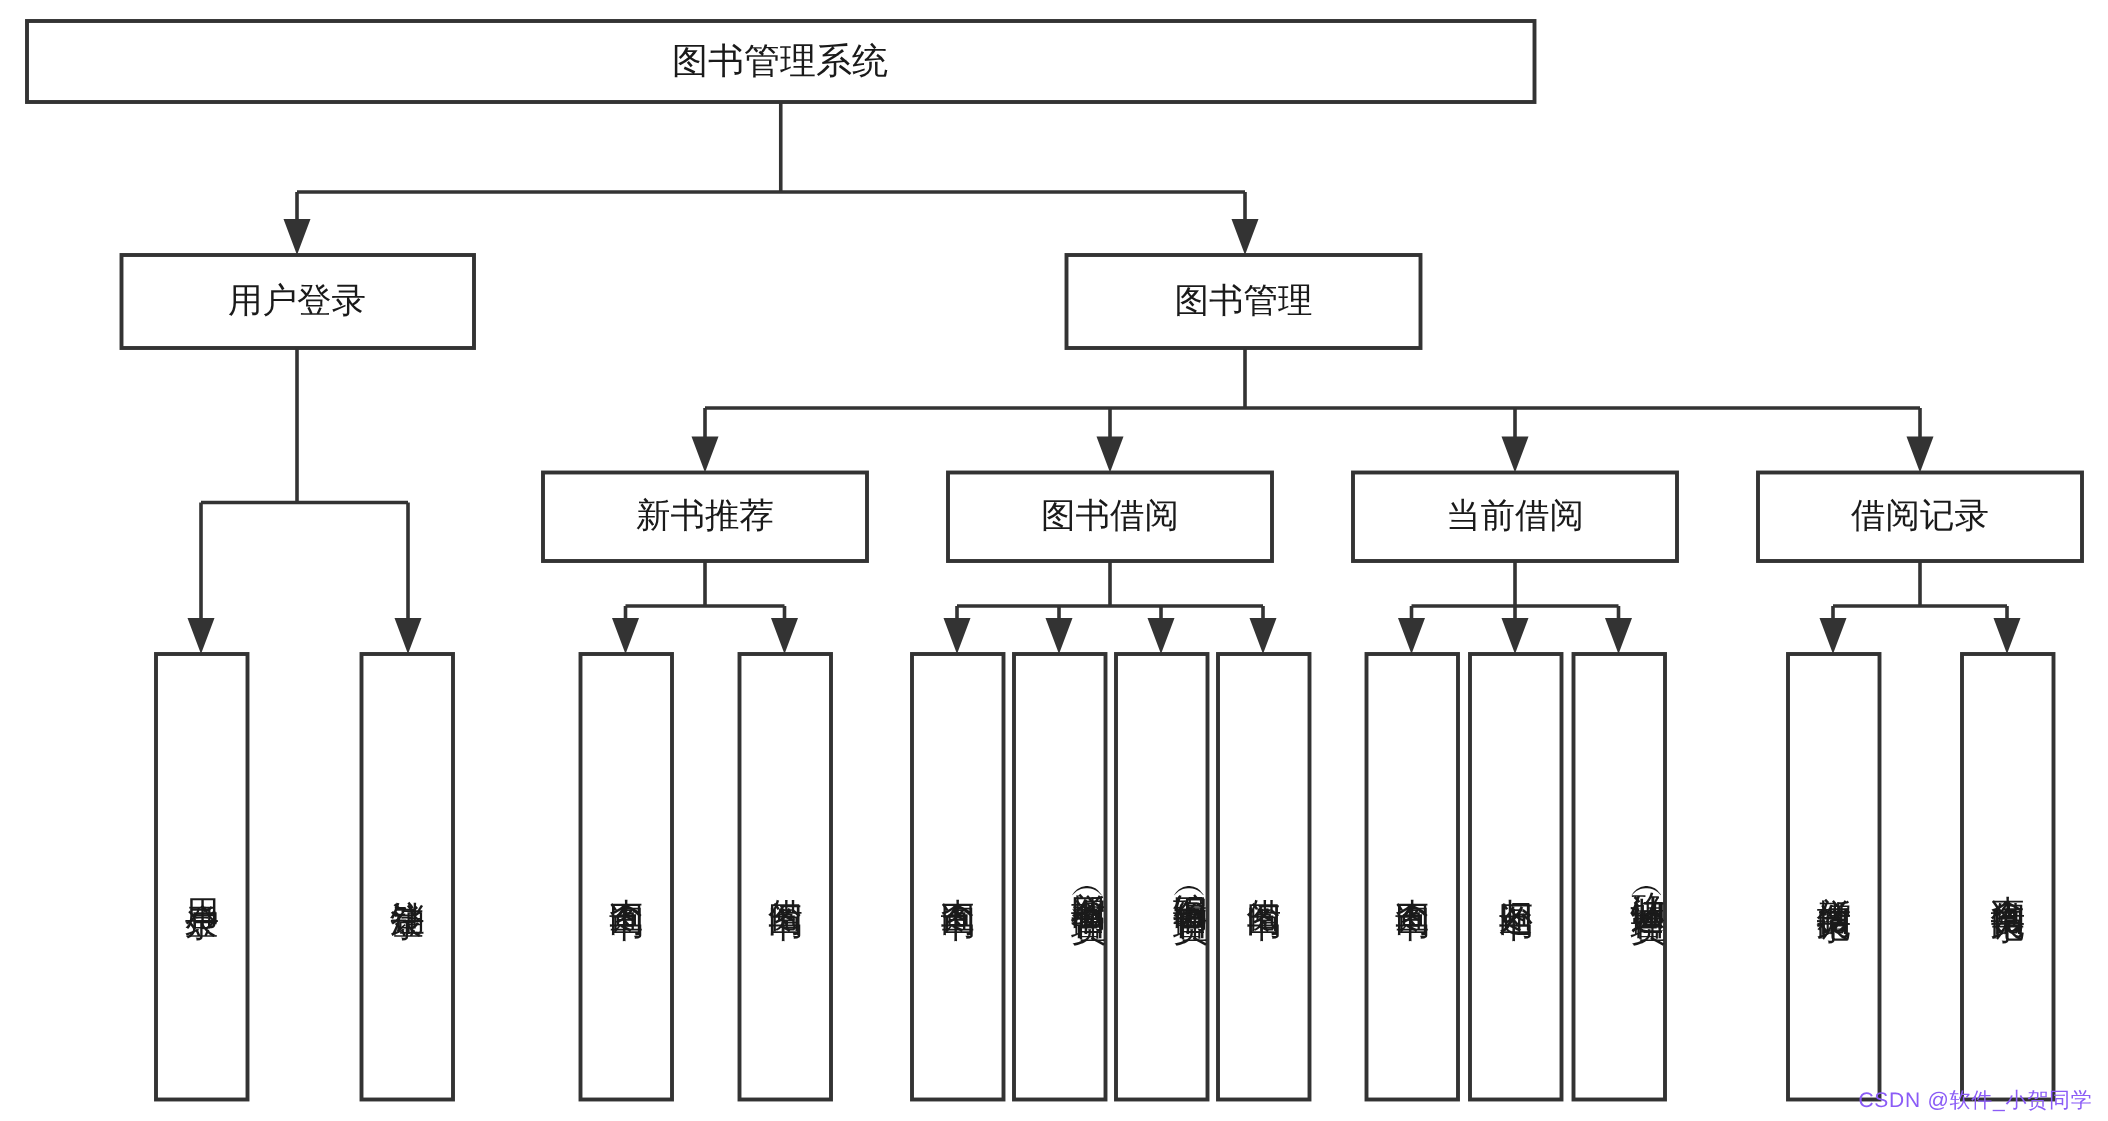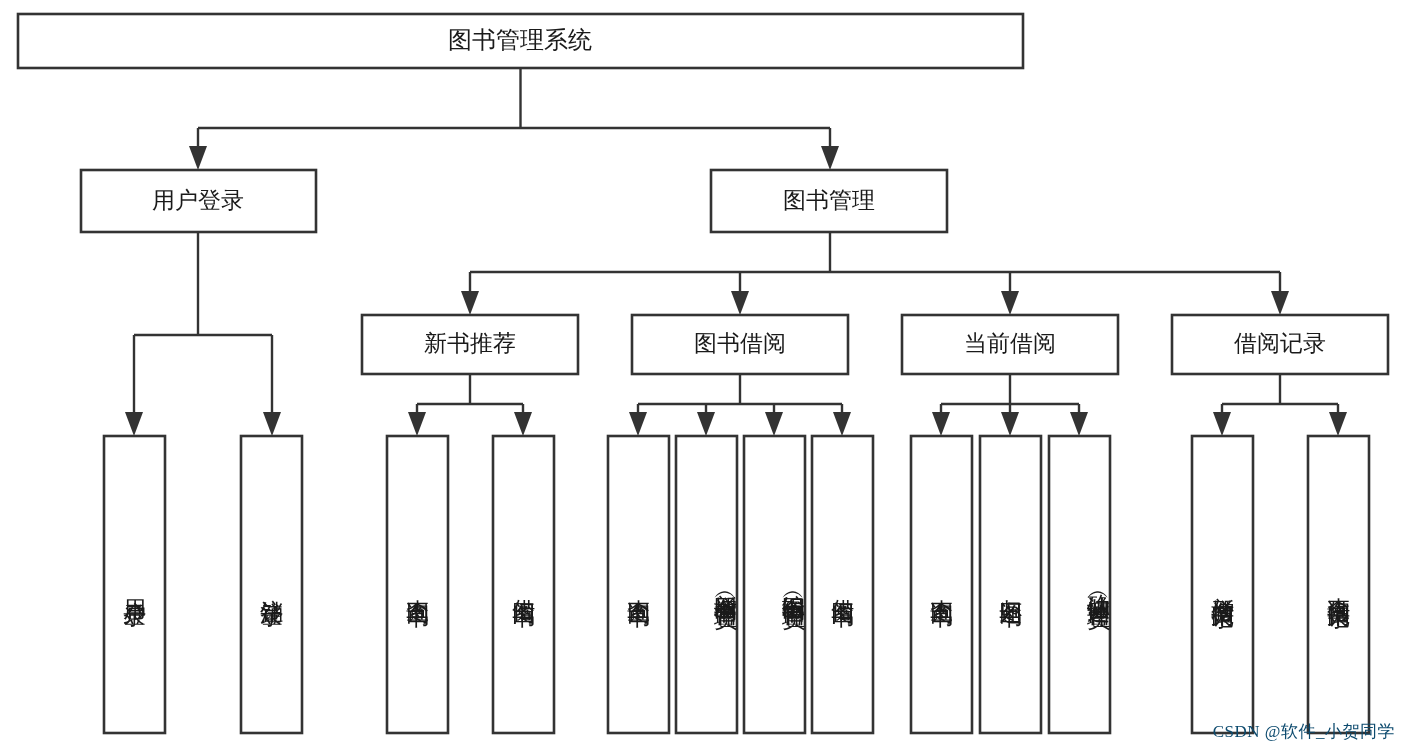--- a/index.html
+++ b/index.html
@@ -69,23 +69,23 @@
     display: flex;
     align-items: center;
     justify-content: center;
     text-align: center;
     pointer-events: none;
   }
   .watermark {
     position: absolute;
     right: 10px;
     bottom: 4px;
-    font-family: Liberation Serif, serif;
-    font-size: 17px;
-    color: #0c4a6e;
+    font-family: Liberation Sans, sans-serif;
+    font-size: 14px;
+    color: #8b5cf6;
     letter-spacing: 0.5px;
     white-space: nowrap;
   }
 </style>
 </head>
 <body>
 
 <div id="diagram-root">
 
   <svg class="flow" viewBox="0 0 1405 747">

